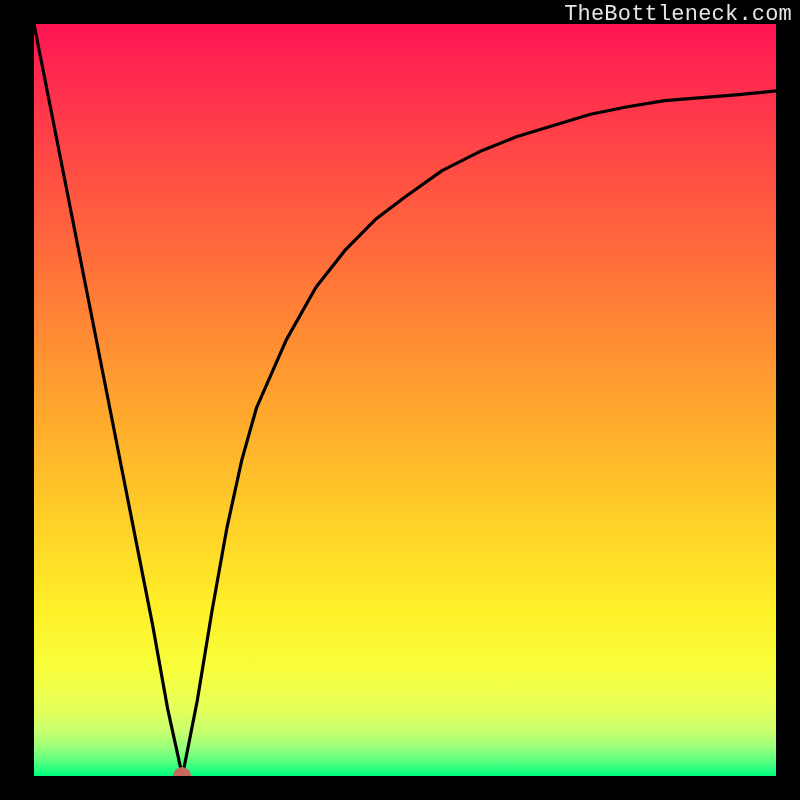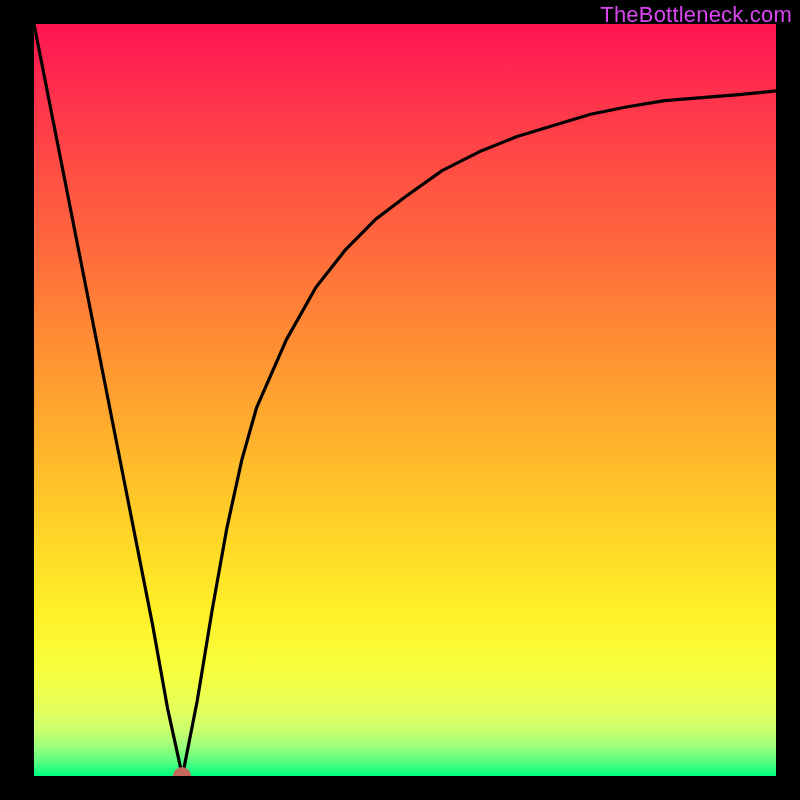--- a/index.html
+++ b/index.html
@@ -14,25 +14,26 @@
   .canvas {
     position: relative;
     width: 800px;
     height: 800px;
     background: #000;
   }
   .watermark {
     position: absolute;
     top: 2px;
     right: 8px;
-    color: #d946ef;
+    color: #e5e5e5;
     font-size: 22px;
     font-weight: 400;
     letter-spacing: 0.2px;
     z-index: 10;
+    font-family: Liberation Mono, monospace;
   }
   .plot-area {
     position: absolute;
     left: 34px;
     top: 24px;
     width: 742px;
     height: 752px;
     overflow: hidden;
   }
   .gradient-bg {

